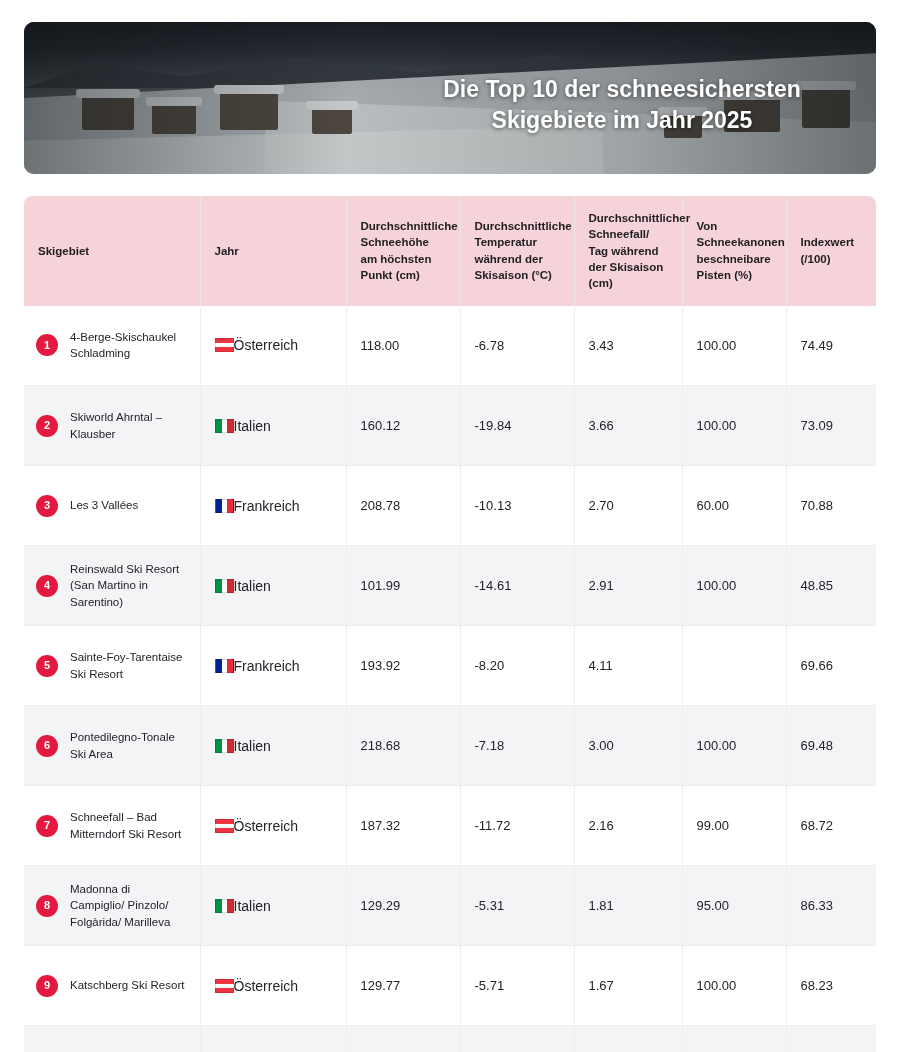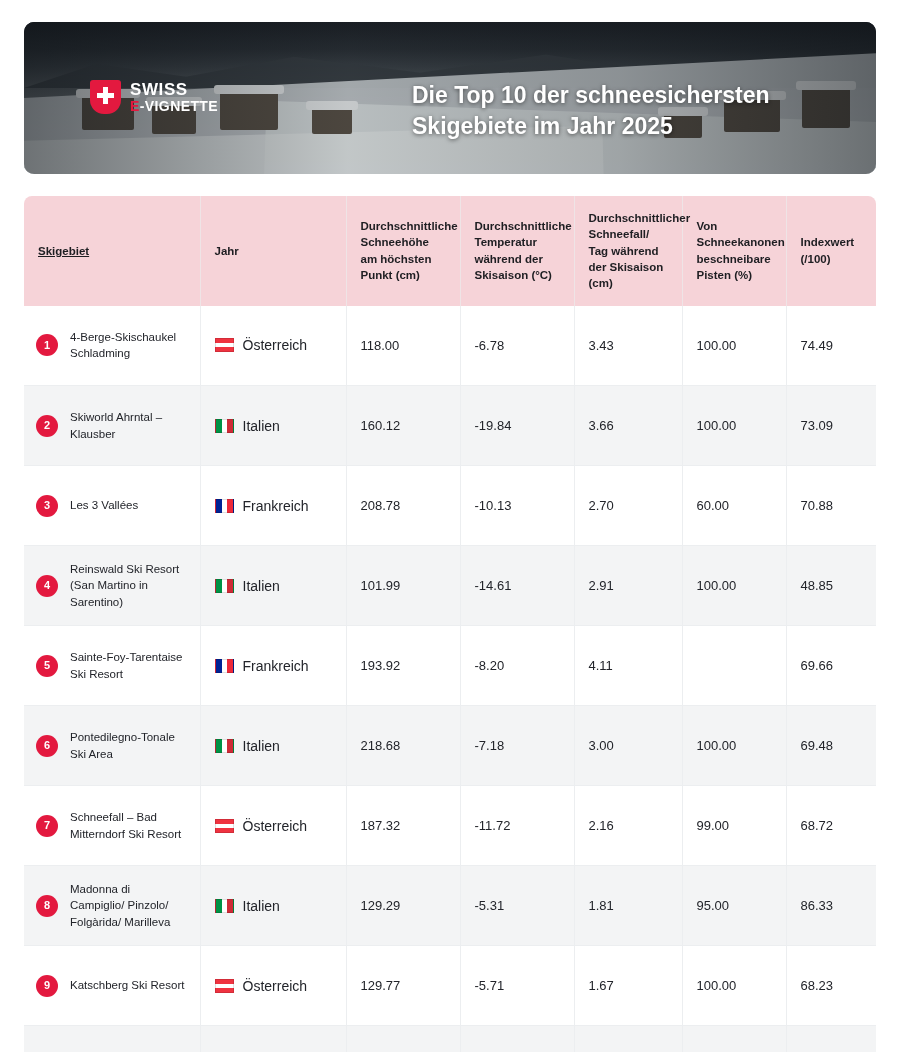--- a/index.html
+++ b/index.html
@@ -125,23 +125,23 @@
     font-size: 14px;
     font-weight: bold;
     letter-spacing: .4px;
   }
   .logo-line2 .e { color: #e3193f; }
   .logo-line2 .rest { color: #ffffff; }
 
   .hero-title {
     position: absolute;
     right: 44px;
-    top: 58px;
+    top: 52px;
     width: 420px;
-    text-align: left;
+    text-align: center;
     color: #ffffff;
     font-size: 23px;
     font-weight: bold;
     line-height: 1.34;
     text-shadow: 0 1px 4px rgba(0,0,0,.55);
   }
 
   
   .table-wrap {
     margin-top: 22px;
@@ -158,21 +158,21 @@
     font-size: 11.5px;
     font-weight: bold;
     text-align: left;
     vertical-align: middle;
     padding: 14px 14px;
     line-height: 1.42;
     height: 102px;
     border-right: 1px solid #efe4e6;
   }
   thead th:last-child { border-right: none; }
-  thead tr th:first-child { border-radius: 8px 0 0 0; text-decoration: underline; }
+  thead tr th:first-child { border-radius: 8px 0 0 0; }
   thead tr th:last-child { border-radius: 0 8px 0 0; }
 
   tbody td {
     font-size: 13px;
     color: #22242a;
     padding: 12px 14px;
     vertical-align: middle;
     border-bottom: 1px solid #eceef0;
     border-right: 1px solid #eceef0;
     height: 80px;
@@ -198,21 +198,20 @@
     color: #ffffff;
     font-size: 11px;
     font-weight: bold;
     display: flex;
     align-items: center;
     justify-content: center;
   }
   .country-cell {
     display: flex;
     align-items: center;
-    gap: 9px;
     font-size: 14px;
   }
   .flag {
     width: 19px;
     height: 14px;
     flex: 0 0 auto;
     border: 1px solid rgba(0,0,0,.12);
     display: block;
   }
   .flag-at {
@@ -247,27 +246,20 @@
       <div class="chalet" style="left:58px; top:74px; width:52px; height:34px;"></div>
       <div class="chalet" style="left:128px; top:82px; width:44px; height:30px;"></div>
       <div class="chalet" style="left:196px; top:70px; width:58px; height:38px;"></div>
       <div class="chalet" style="left:288px; top:86px; width:40px; height:26px;"></div>
       <div class="chalet" style="left:700px; top:76px; width:56px; height:34px;"></div>
       <div class="chalet" style="left:778px; top:66px; width:48px; height:40px;"></div>
       <div class="chalet" style="left:640px; top:92px; width:38px; height:24px;"></div>
     </div>
     <div class="hero-shade"></div>
 
-    <div class="logo">
-      <div class="logo-mark"></div>
-      <div class="logo-text">
-        <div class="logo-line1">SWISS</div>
-        <div class="logo-line2"><span class="e">E</span><span class="rest">-VIGNETTE</span></div>
-      </div>
-    </div>
 
     <div class="hero-title">Die Top 10 der schneesichersten Skigebiete im Jahr 2025</div>
   </div>
 
   <div class="table-wrap">
     <table>
       <colgroup>
         <col class="c-resort">
           <col class="c-country">
           <col class="c-depth">

